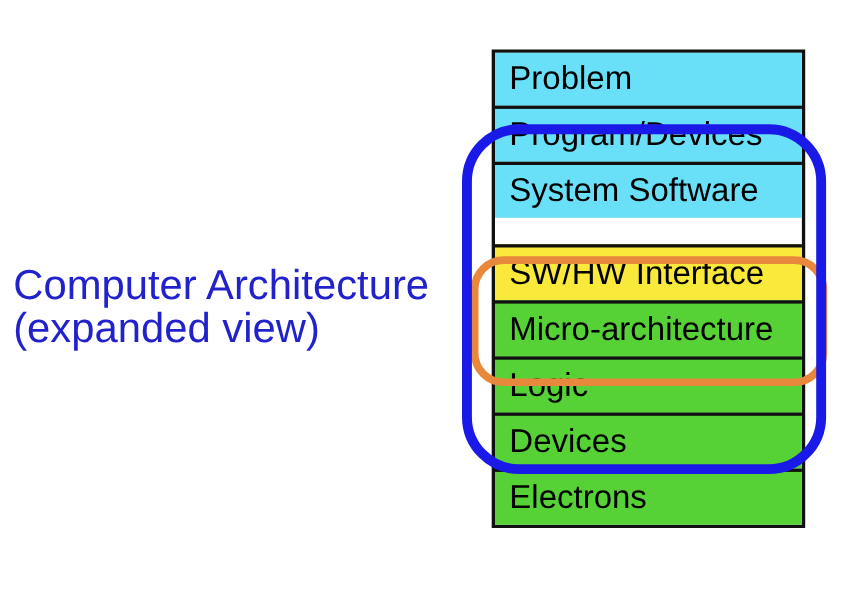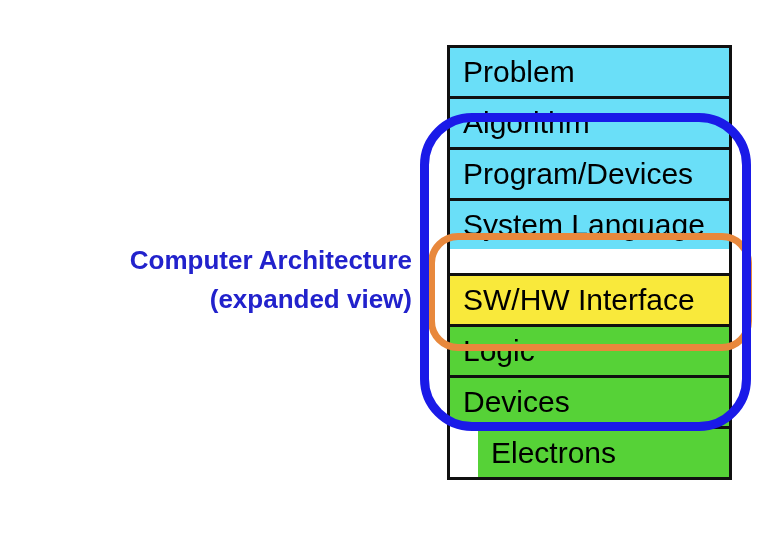--- a/index.html
+++ b/index.html
@@ -11,23 +11,23 @@
     overflow: hidden;
     font-family: "Liberation Sans", sans-serif;
   }
 
   
   .title {
     position: absolute;
     left: 12px;
     top: 241px;
     width: 400px;
-    text-align: right;
-    font-weight: bold;
-    font-size: 26px;
+    text-align: left;
+    font-weight: normal;
+    font-size: 38px;
     line-height: 39px;
     letter-spacing: 0px;
   }
 
   
   .stack {
     position: absolute;
     left: 447px;
     top: 45px;
     width: 285px;
@@ -84,46 +84,46 @@
     <div>Computer Architecture</div>
     <div>(expanded view)</div>
   </div>
 
   <div class="stack">
 
       <div class="layer-row" style="background: rgb(106, 223, 248);">
         <span>Problem</span>
       </div>
 
-      <div class="layer-row" style="background: rgb(106, 223, 248);">
-        <span>Algorithm</span>
-      </div>
 
       <div class="layer-row" style="background: rgb(106, 223, 248);">
         <span>Program/Devices</span>
       </div>
 
       <div class="layer-row" style="background: rgb(106, 223, 248);">
-        <span>System Language</span>
+        <span>System Software</span>
       </div>
 
       <div class="layer-row" style="background: rgb(249, 233, 59); margin-top: 24px;">
         <span>SW/HW Interface</span>
       </div>
 
+      <div class="layer-row" style="background: rgb(86, 210, 55);">
+        <span>Micro-architecture</span>
+      </div>
 
       <div class="layer-row" style="background: rgb(86, 210, 55);">
         <span>Logic</span>
       </div>
 
       <div class="layer-row" style="background: rgb(86, 210, 55);">
         <span>Devices</span>
       </div>
 
-      <div class="layer-row" style="background: rgb(86, 210, 55); margin-left: 28px;">
+      <div class="layer-row" style="background: rgb(86, 210, 55);">
         <span>Electrons</span>
       </div>
     </div>
 
   <div class="oval orange" title="" style="border-color: rgb(232, 136, 60);"></div>
 
   <div class="oval blue" title="" style="border-color: rgb(26, 26, 232);"></div>
 
 </div>
 

